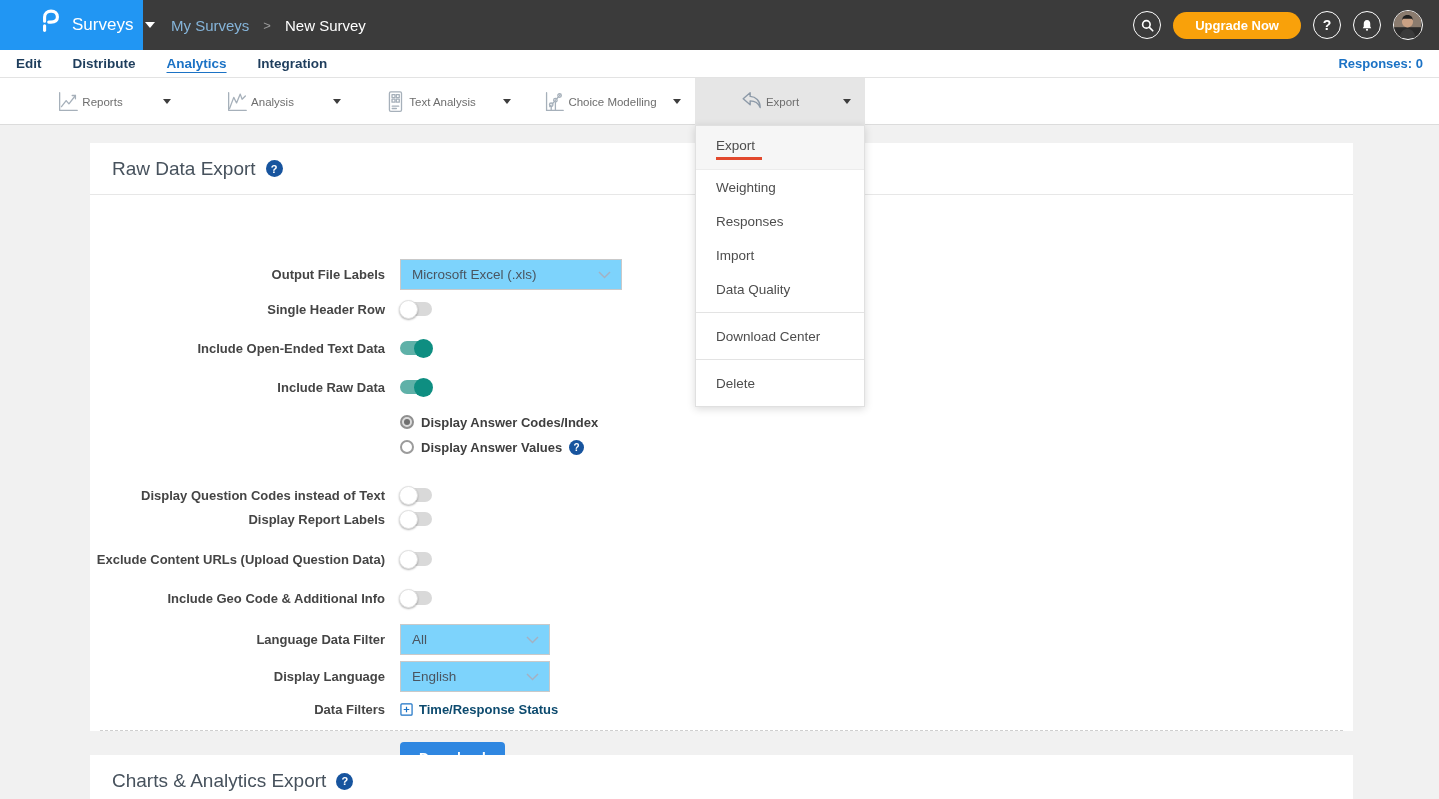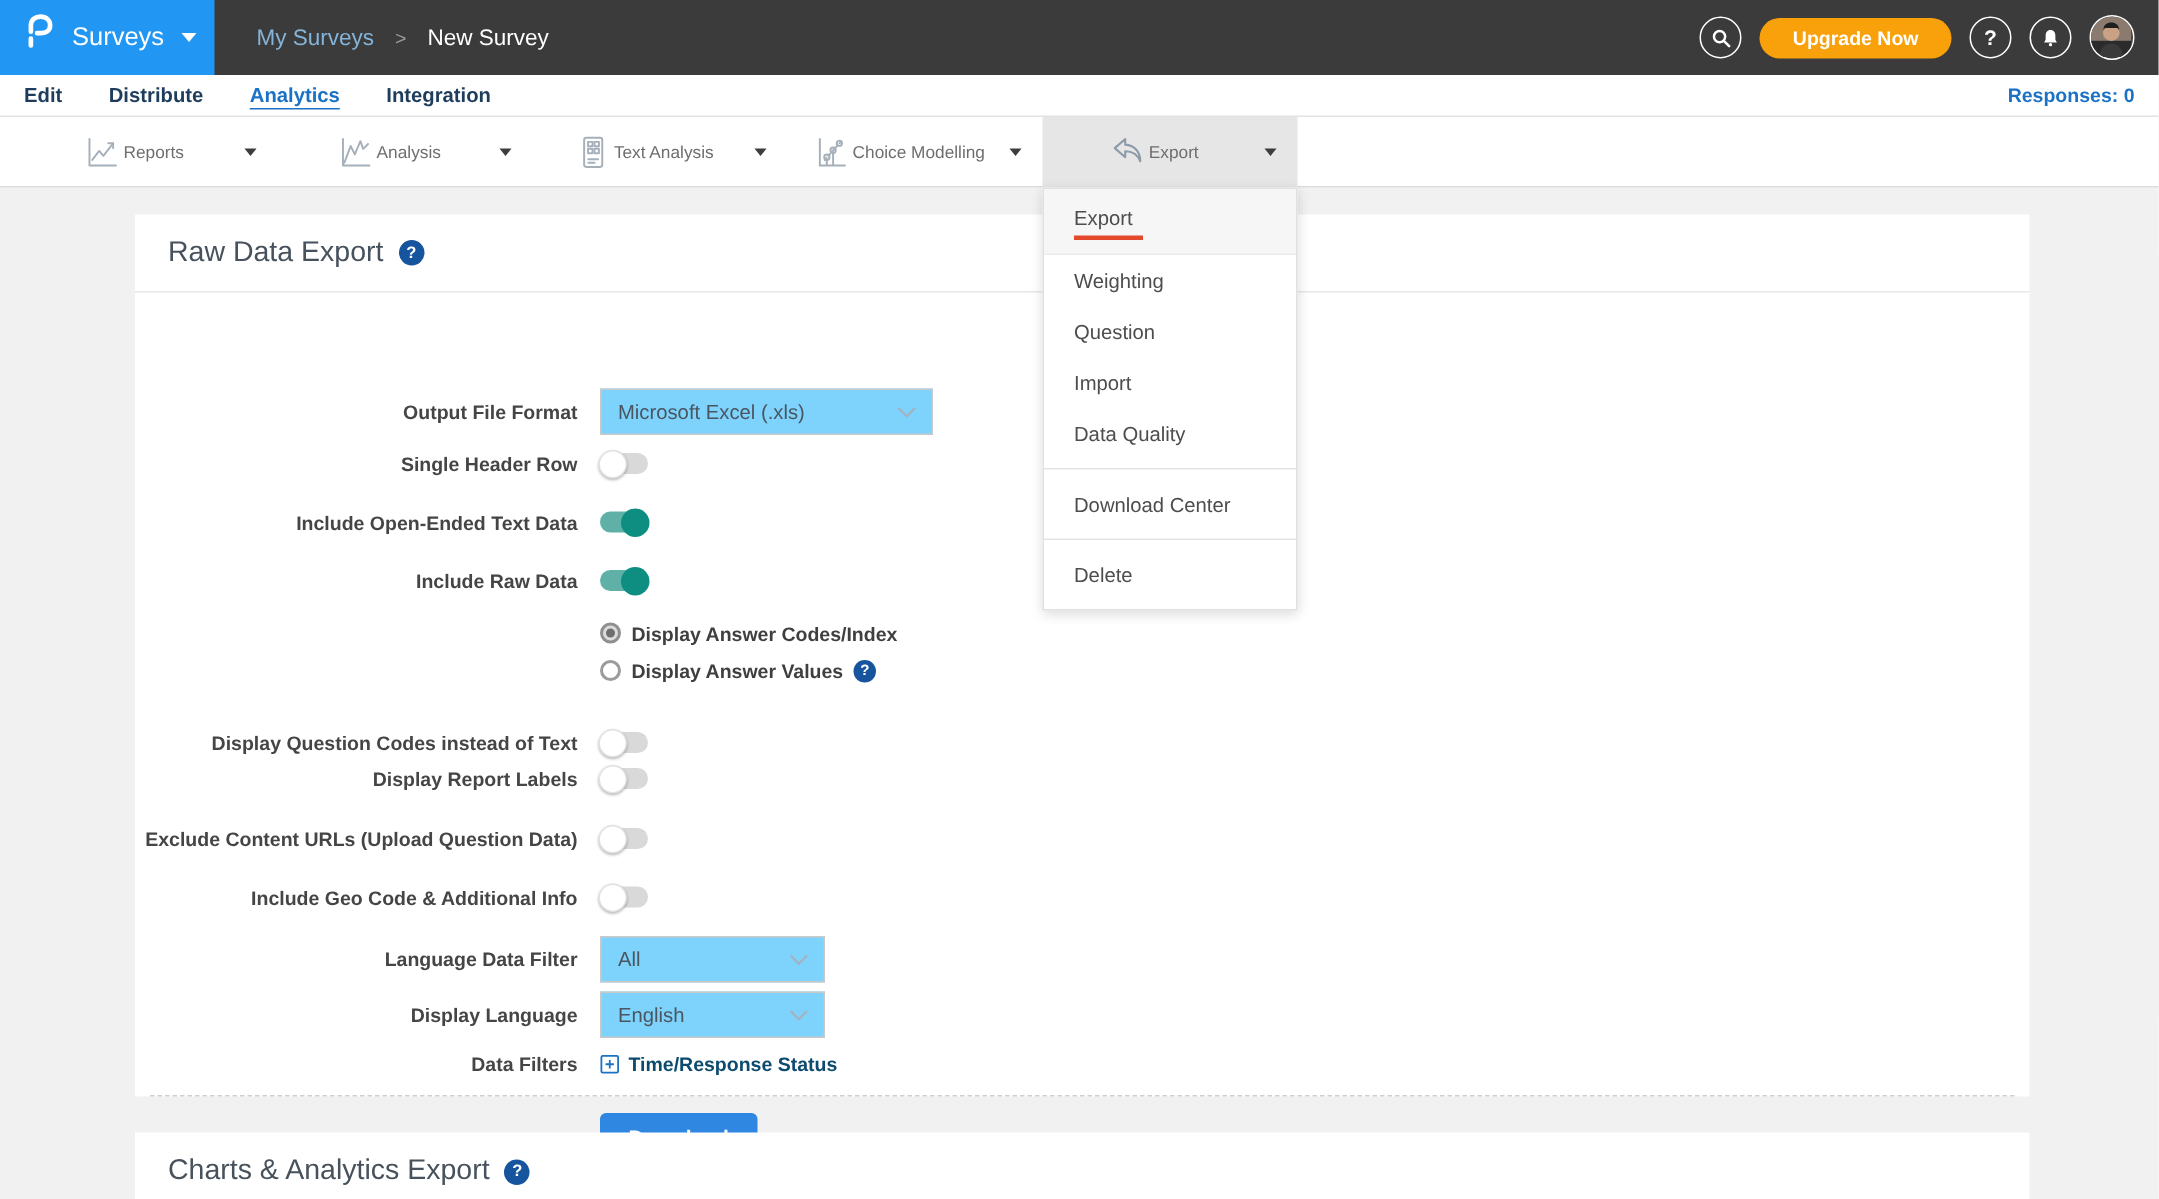--- a/index.html
+++ b/index.html
@@ -3,21 +3,21 @@
 <meta charset="utf-8">
 <style>
   * { margin:0; padding:0; box-sizing:border-box; }
   html,body { width:1439px; height:799px; overflow:hidden; background:#f1f1f1;
               font-family:"Liberation Sans", sans-serif; }
 
   
   .topbar { position:absolute; left:0; top:0; width:1439px; height:50px; background:#3b3b3b;
             display:flex; align-items:center; z-index:40; }
   .logo-area { width:143px; height:50px; background:#2196f3; display:flex; align-items:center;
-               padding-left:16px; gap:10px; cursor:pointer; }
+               padding-left:40px; gap:10px; cursor:pointer; }
   .logo-area .product { color:#fff; font-size:17px; }
   .caret-w { width:0; height:0; border-left:5px solid transparent; border-right:5px solid transparent;
              border-top:6px solid #fff; margin-left:2px; }
   .breadcrumb { display:flex; align-items:center; margin-left:28px; gap:14px; font-size:15px; }
   .crumb-parent { color:#85b4d9; cursor:pointer; }
   .crumb-sep { color:#9a9a9a; font-size:13px; }
   .crumb-current { color:#ffffff; }
   .top-right { margin-left:auto; display:flex; align-items:center; gap:12px; padding-right:16px; }
   .circle-btn { width:28px; height:28px; border:1.6px solid #fff; border-radius:50%;
                 display:flex; align-items:center; justify-content:center; cursor:pointer; color:#fff;
@@ -225,38 +225,38 @@
     <span class="tb-caret"></span>
   </div>
 </div>
 
 <div class="menu">
   <div class="menu-item selected">
     <span>Export</span>
     <span class="red-underline"></span>
   </div>
   <div class="menu-item">Weighting</div>
-  <div class="menu-item">Question</div>
+  <div class="menu-item">Responses</div>
   <div class="menu-item">Import</div>
   <div class="menu-item">Data Quality</div>
   <div class="menu-divider"></div>
   <div class="menu-item">Download Center</div>
   <div class="menu-divider"></div>
   <div class="menu-item">Delete</div>
 </div>
 
 <div class="card" style="top:143px; height:588px;">
   <div class="card-header">
     <span class="card-title">Raw Data Export</span>
     <span class="help-ic">?</span>
   </div>
   <div class="card-body">
 
     <div class="frow" style="top:64px; height:31px;">
-      <div class="flabel">Output File Format</div>
+      <div class="flabel">Output File Labels</div>
       <div class="fctrl">
         <div class="select wide">
           <span>Microsoft Excel (.xls)</span>
           <svg width="13" height="8" viewBox="0 0 13 8" fill="none" stroke="#a3b1c2" stroke-width="1.5">
               <path d="M1 1 L6.5 6.5 L12 1"></path>
             </svg>
         </div>
       </div>
     </div>
 

